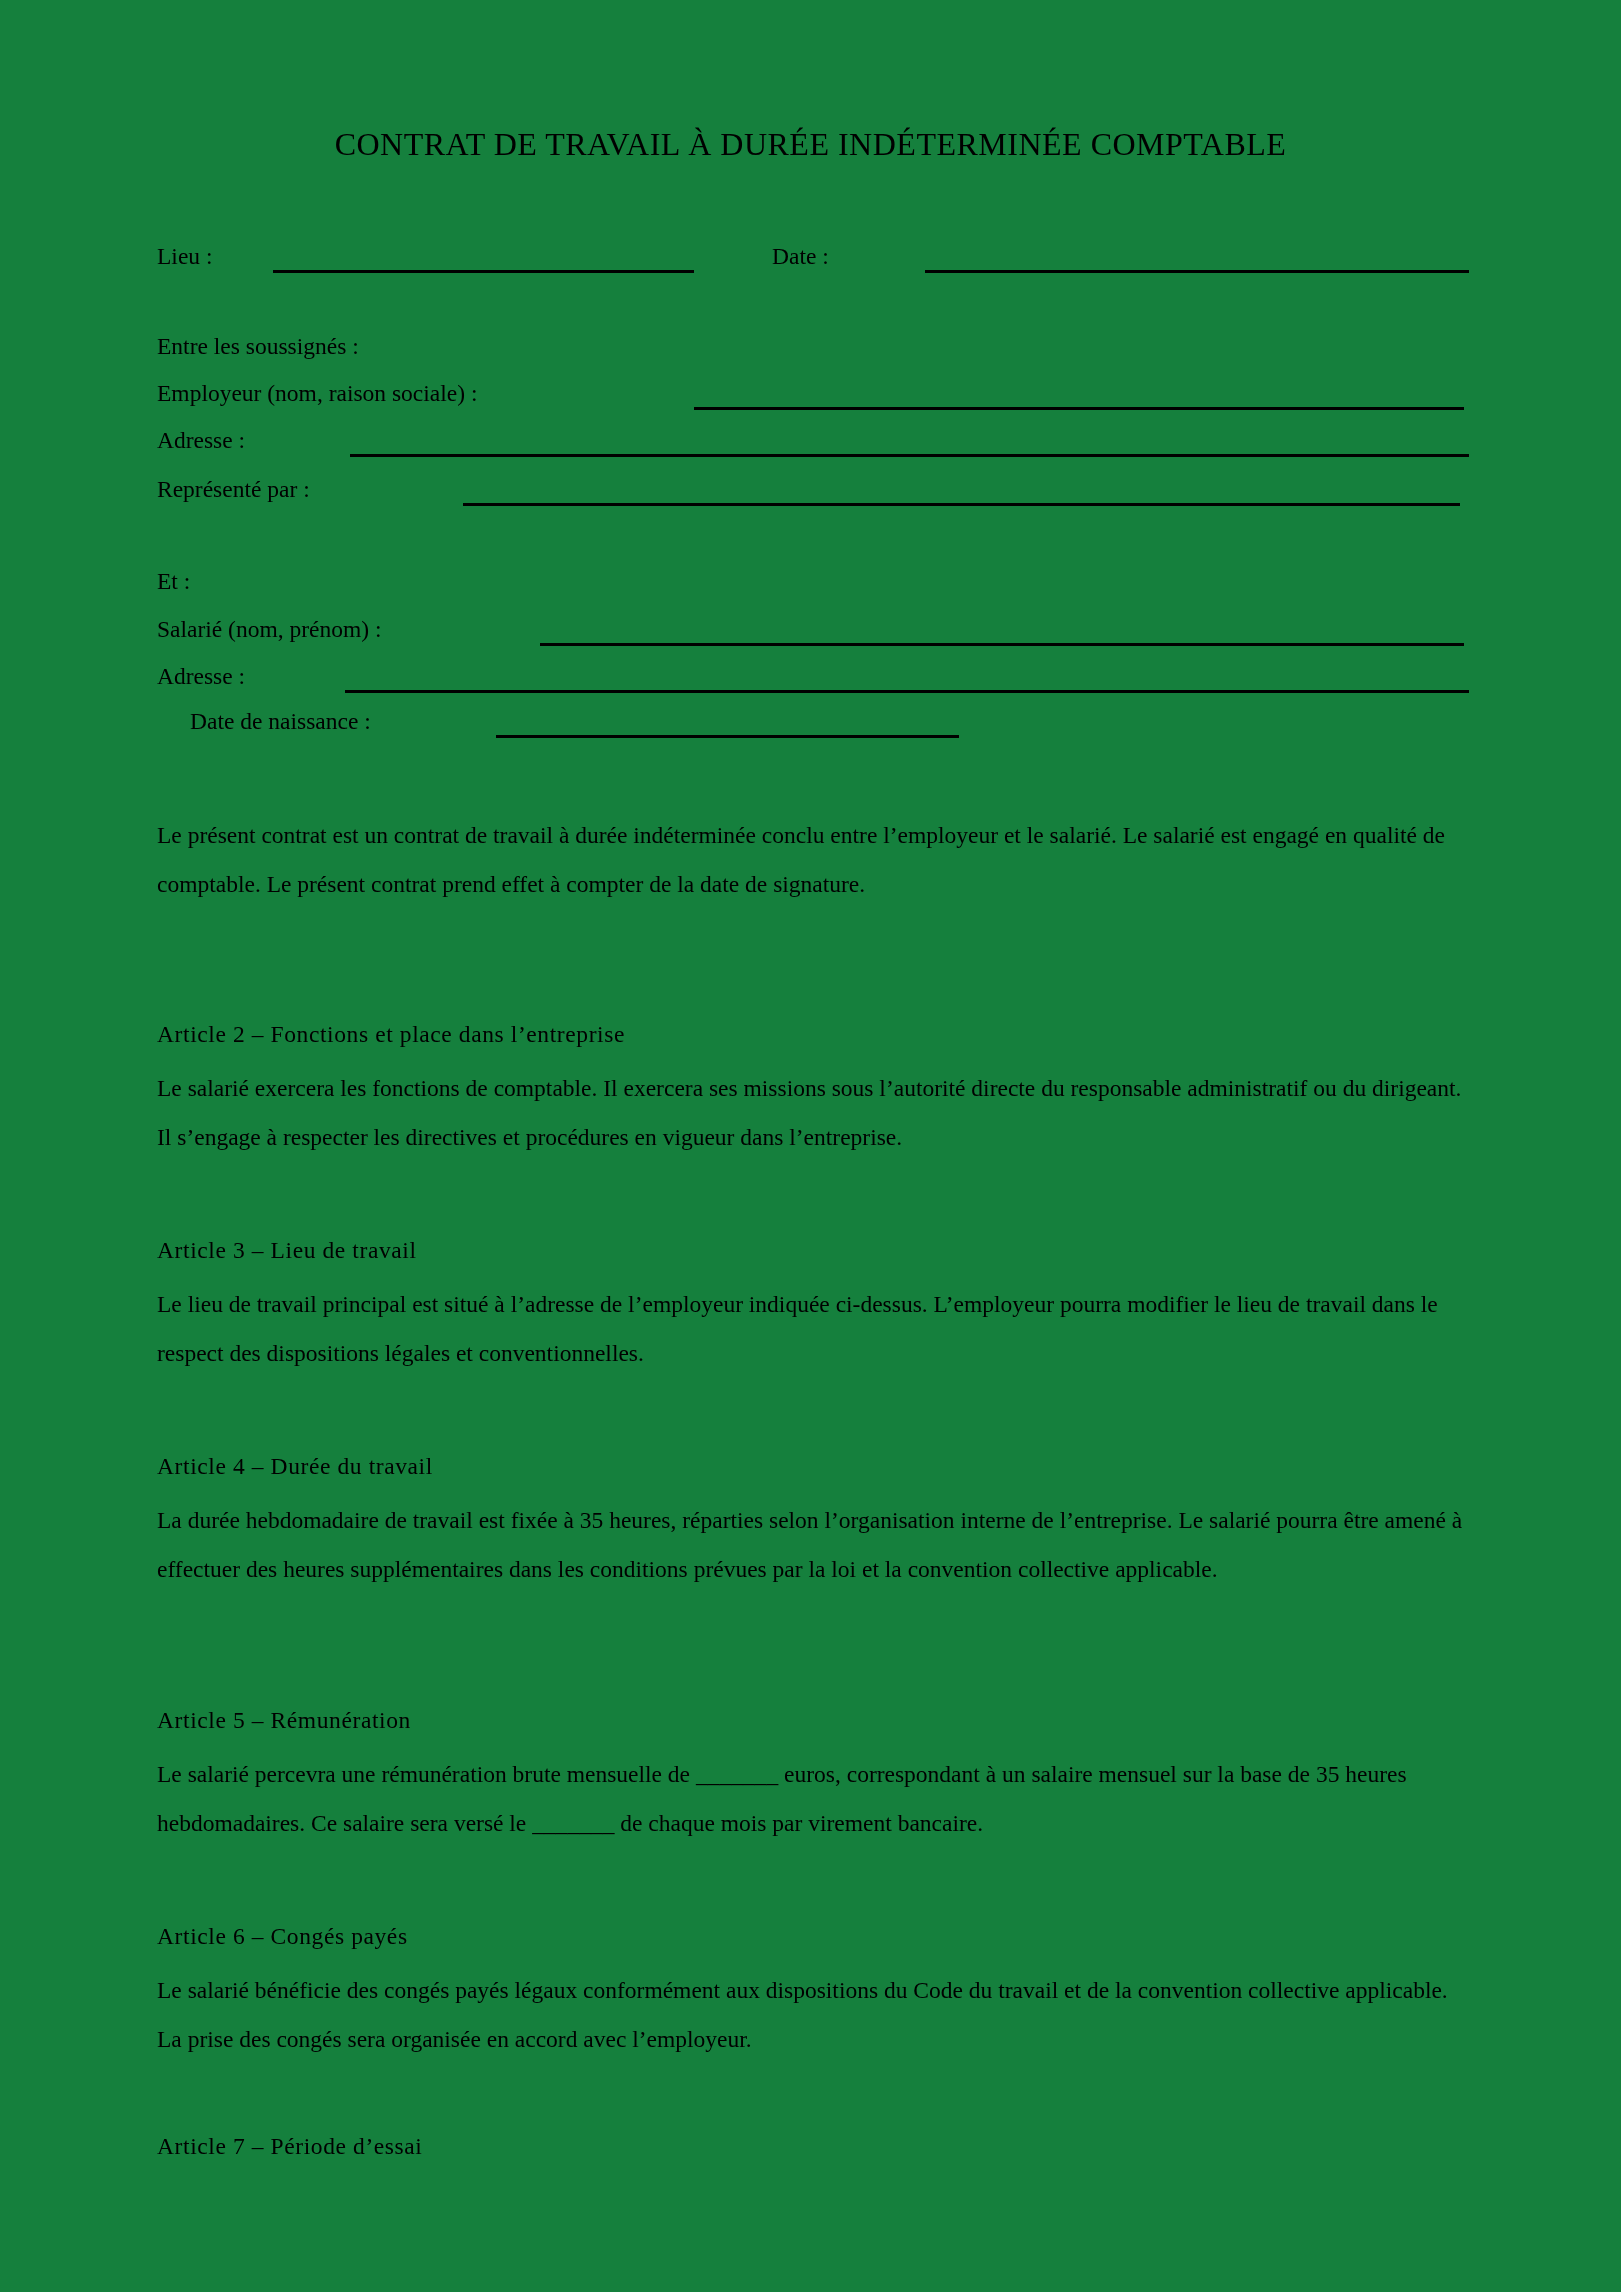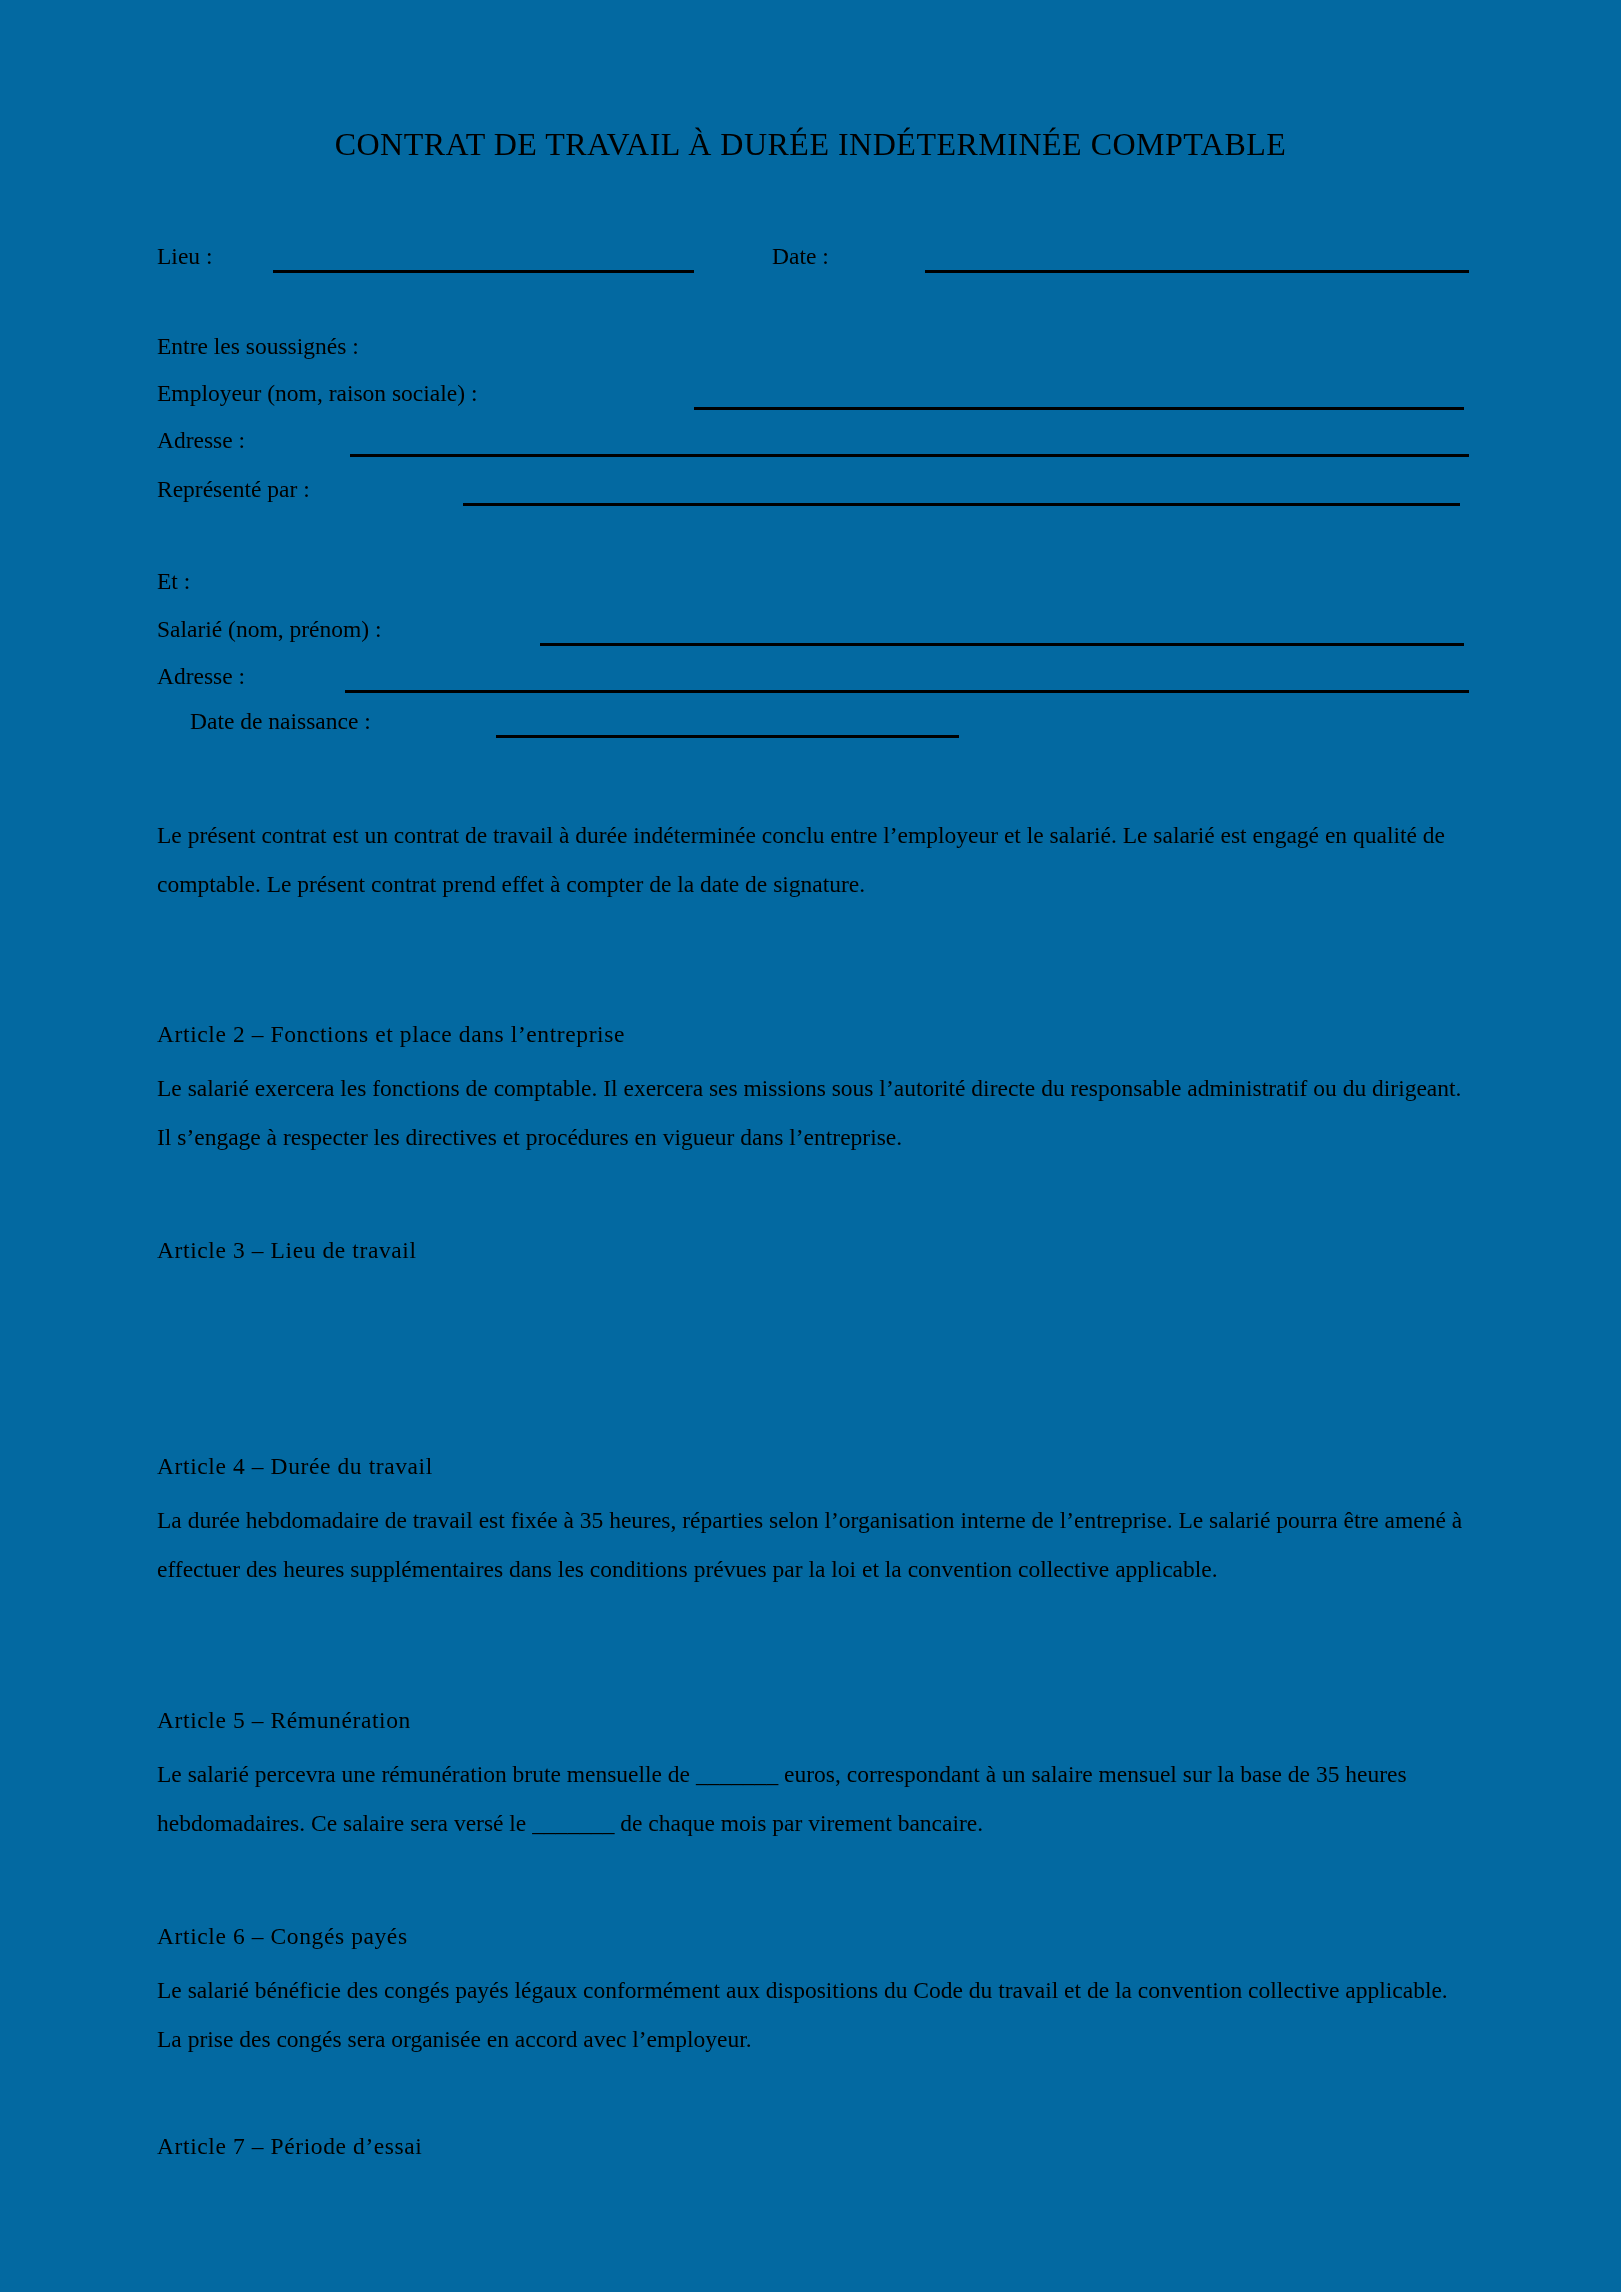--- a/index.html
+++ b/index.html
@@ -5,21 +5,21 @@
   html, body {
     margin: 0;
     padding: 0;
     background: #808080;
   }
   .page {
     position: relative;
     width: 1621px;
     height: 2293px;
     margin: 0 auto;
-    background: #0369a1;
+    background: #15803d;
     color: #000000;
     font-family: "Liberation Serif", "DejaVu Serif", serif;
     overflow: hidden;
   }
   .title {
     position: absolute;
     top: 123px;
     left: 0;
     width: 100%;
     text-align: center;
@@ -117,20 +117,21 @@
     <p>Le présent contrat est un contrat de travail à durée indéterminée conclu entre l’employeur et le salarié. Le salarié est engagé en qualité de comptable. Le présent contrat prend effet à compter de la date de signature.</p>
   </div>
 
   <div class="article" style="top:1017px;">
     <h2>Article 2 – Fonctions et place dans l’entreprise</h2>
     <p>Le salarié exercera les fonctions de comptable. Il exercera ses missions sous l’autorité directe du responsable administratif ou du dirigeant. Il s’engage à respecter les directives et procédures en vigueur dans l’entreprise.</p>
   </div>
 
   <div class="article" style="top:1233px;">
     <h2>Article 3 – Lieu de travail</h2>
+    <p>Le lieu de travail principal est situé à l’adresse de l’employeur indiquée ci-dessus. L’employeur pourra modifier le lieu de travail dans le respect des dispositions légales et conventionnelles.</p>
   </div>
 
   <div class="article" style="top:1449px;">
     <h2>Article 4 – Durée du travail</h2>
     <p>La durée hebdomadaire de travail est fixée à 35 heures, réparties selon l’organisation interne de l’entreprise. Le salarié pourra être amené à effectuer des heures supplémentaires dans les conditions prévues par la loi et la convention collective applicable.</p>
   </div>
 
   <div class="article" style="top:1703px;">
     <h2>Article 5 – Rémunération</h2>
     <p>Le salarié percevra une rémunération brute mensuelle de _______ euros, correspondant à un salaire mensuel sur la base de 35 heures hebdomadaires. Ce salaire sera versé le _______ de chaque mois par virement bancaire.</p>

